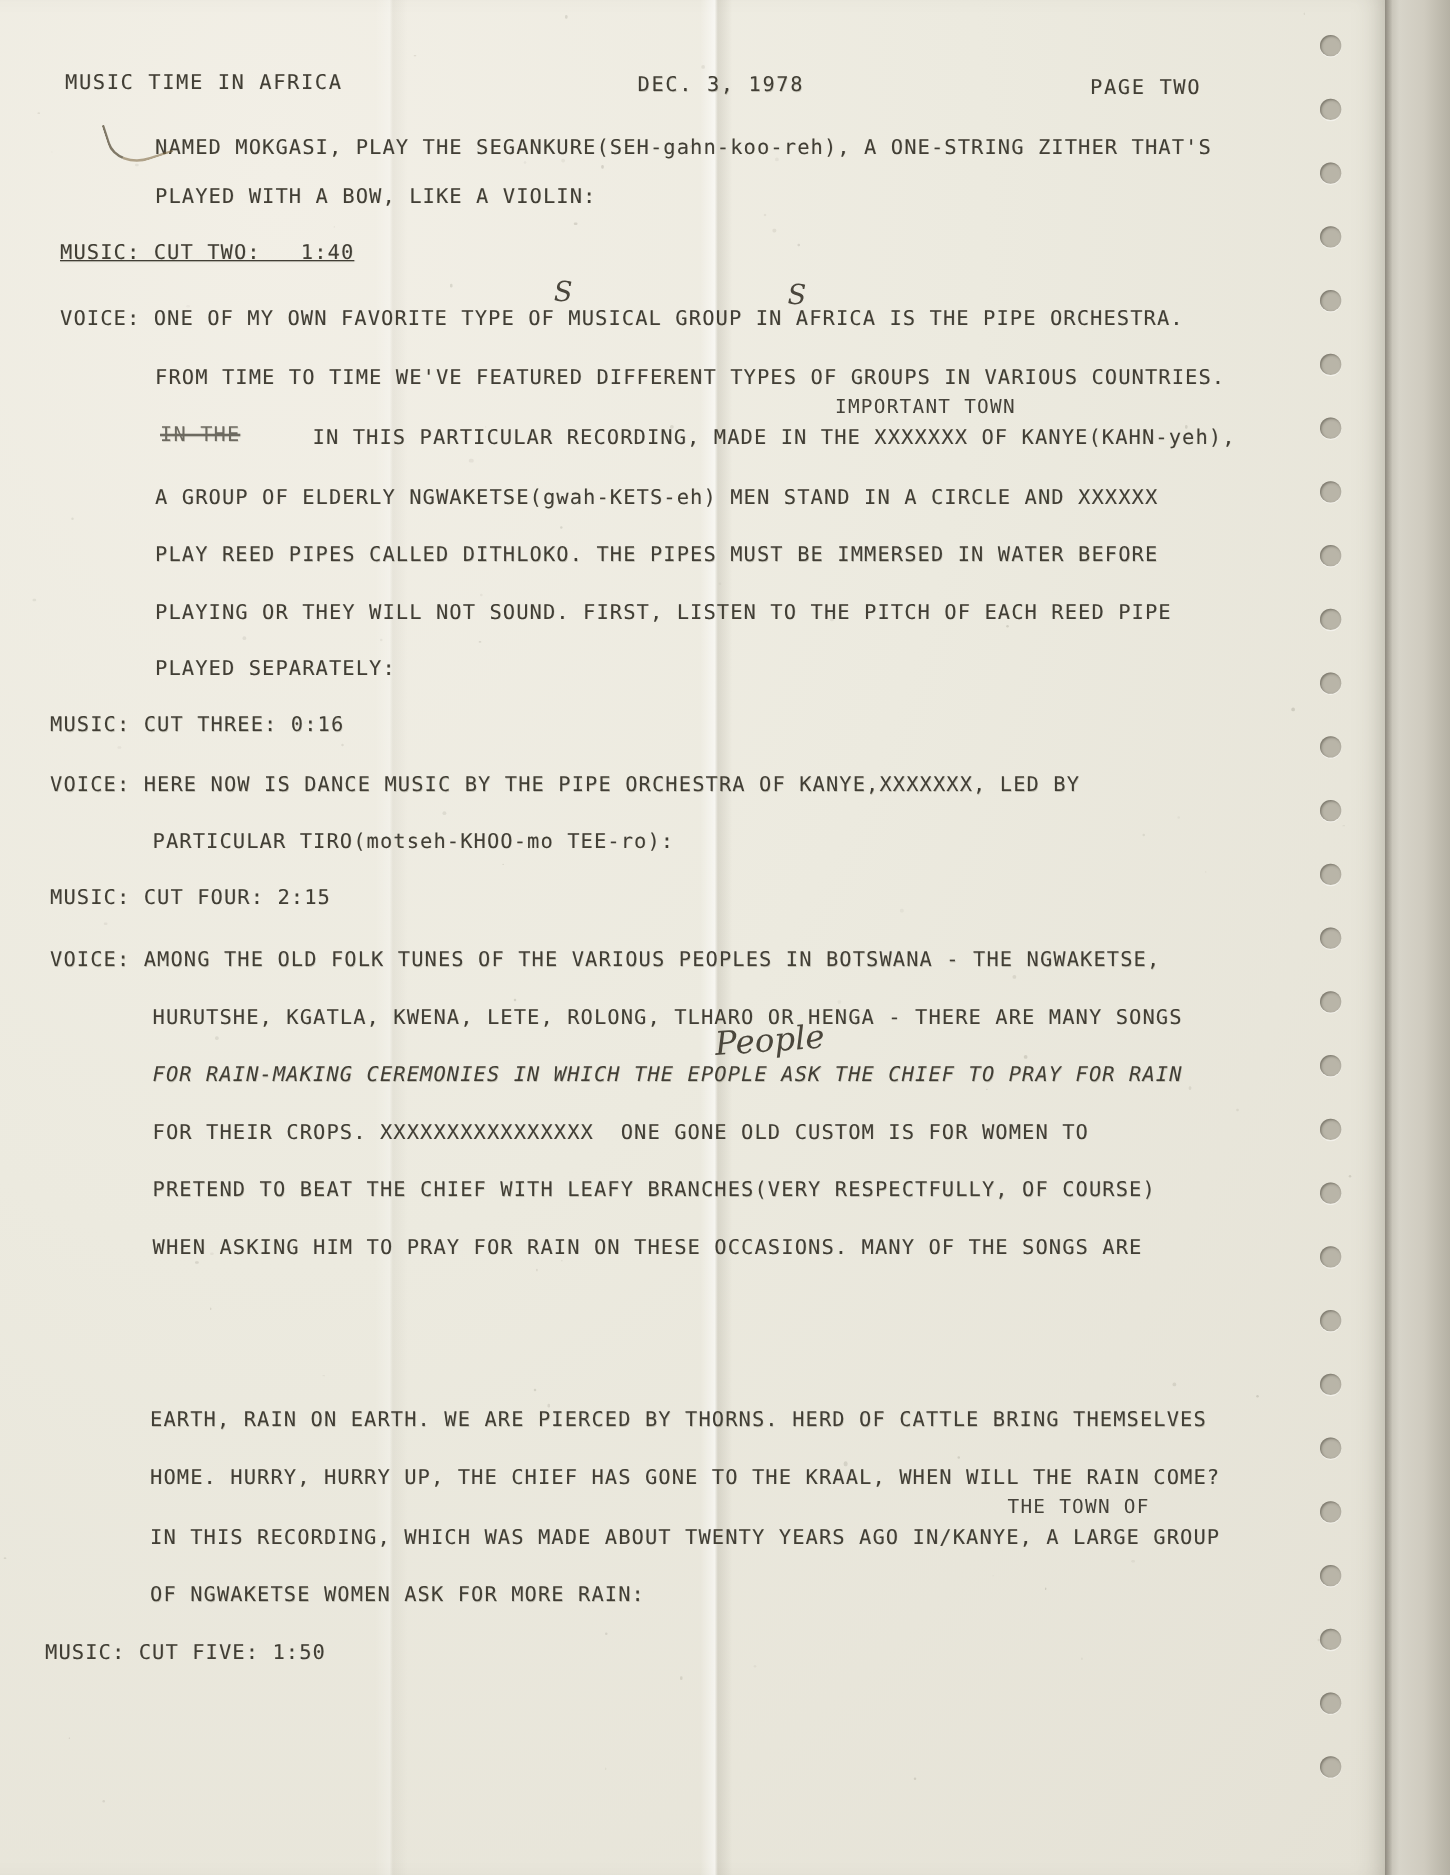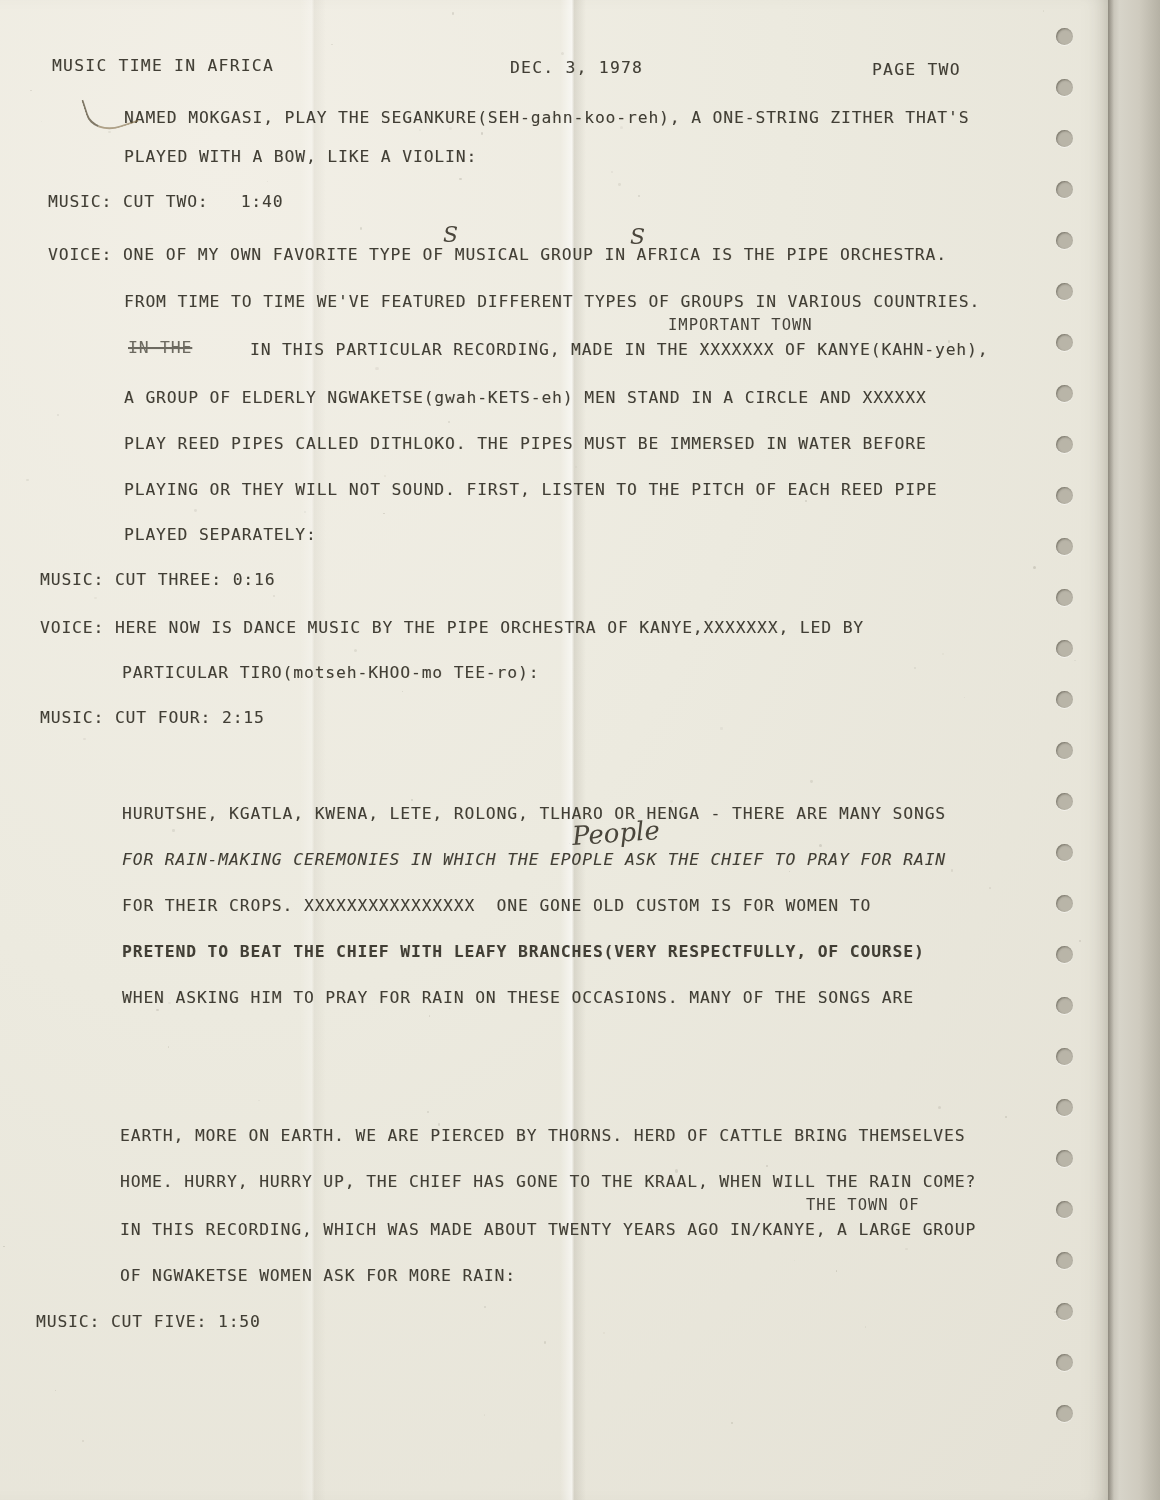--- a/index.html
+++ b/index.html
@@ -161,38 +161,39 @@
     </div>
 
   <div id="text">
 
     <div class="line hdr" style="left:52px; top:56px;">MUSIC TIME IN AFRICA</div>
     <div class="line hdr" style="left:510px; top:58px;">DEC. 3, 1978</div>
     <div class="line hdr" style="left:872px; top:60px;">PAGE TWO</div>
 
     <div class="line" style="left:124px; top:108px;">NAMED MOKGASI, PLAY THE SEGANKURE(SEH-gahn-koo-reh), A ONE-STRING ZITHER THAT'S</div>
     <div class="line" style="left:124px; top:147px;">PLAYED WITH A BOW, LIKE A VIOLIN:</div>
-    <div class="line" style="left:48px;  top:192px;">MUSIC: CUT TWO:   1:40</div>
+    <div class="line" style="left:48px;  top:192px;text-decoration:underline;">MUSIC: CUT TWO:   1:40</div>
     <div class="line" style="left:48px;  top:245px;">VOICE: ONE OF MY OWN FAVORITE TYPE OF MUSICAL GROUP IN AFRICA IS THE PIPE ORCHESTRA.</div>
     <div class="line" style="left:124px; top:292px;">FROM TIME TO TIME WE'VE FEATURED DIFFERENT TYPES OF GROUPS IN VARIOUS COUNTRIES.</div>
     <div class="line" style="left:250px; top:340px;">IN THIS PARTICULAR RECORDING, MADE IN THE XXXXXXX OF KANYE(KAHN-yeh),</div>
     <div class="line" style="left:124px; top:388px;">A GROUP OF ELDERLY NGWAKETSE(gwah-KETS-eh) MEN STAND IN A CIRCLE AND XXXXXX</div>
     <div class="line" style="left:124px; top:434px;">PLAY REED PIPES CALLED DITHLOKO. THE PIPES MUST BE IMMERSED IN WATER BEFORE</div>
     <div class="line" style="left:124px; top:480px;">PLAYING OR THEY WILL NOT SOUND. FIRST, LISTEN TO THE PITCH OF EACH REED PIPE</div>
     <div class="line" style="left:124px; top:525px;">PLAYED SEPARATELY:</div>
     <div class="line" style="left:40px;  top:570px;">MUSIC: CUT THREE: 0:16</div>
     <div class="line" style="left:40px;  top:618px;">VOICE: HERE NOW IS DANCE MUSIC BY THE PIPE ORCHESTRA OF KANYE,XXXXXXX, LED BY</div>
     <div class="line" style="left:122px; top:663px;">PARTICULAR TIRO(motseh-KHOO-mo TEE-ro):</div>
     <div class="line" style="left:40px;  top:708px;">MUSIC: CUT FOUR: 2:15</div>
+    <div class="line" style="left:40px;  top:758px;">VOICE: AMONG THE OLD FOLK TUNES OF THE VARIOUS PEOPLES IN BOTSWANA - THE NGWAKETSE,</div>
     <div class="line" style="left:122px; top:804px;">HURUTSHE, KGATLA, KWENA, LETE, ROLONG, TLHARO OR HENGA - THERE ARE MANY SONGS</div>
     <div class="line" style="left:122px; top:850px;font-style:italic;">FOR RAIN-MAKING CEREMONIES IN WHICH THE EPOPLE ASK THE CHIEF TO PRAY FOR RAIN</div>
     <div class="line" style="left:122px; top:896px;">FOR THEIR CROPS. XXXXXXXXXXXXXXXX  ONE GONE OLD CUSTOM IS FOR WOMEN TO</div>
-    <div class="line" style="left:122px; top:942px;font-weight:bold;">PRETEND TO BEAT THE CHIEF WITH LEAFY BRANCHES(VERY RESPECTFULLY, OF COURSE)</div>
+    <div class="line" style="left:122px; top:942px;">PRETEND TO BEAT THE CHIEF WITH LEAFY BRANCHES(VERY RESPECTFULLY, OF COURSE)</div>
     <div class="line" style="left:122px; top:988px;">WHEN ASKING HIM TO PRAY FOR RAIN ON THESE OCCASIONS. MANY OF THE SONGS ARE</div>
-    <div class="line" style="left:120px; top:1126px;">EARTH, MORE ON EARTH. WE ARE PIERCED BY THORNS. HERD OF CATTLE BRING THEMSELVES</div>
+    <div class="line" style="left:120px; top:1126px;">EARTH, RAIN ON EARTH. WE ARE PIERCED BY THORNS. HERD OF CATTLE BRING THEMSELVES</div>
     <div class="line" style="left:120px; top:1172px;">HOME. HURRY, HURRY UP, THE CHIEF HAS GONE TO THE KRAAL, WHEN WILL THE RAIN COME?</div>
     <div class="line" style="left:120px; top:1220px;">IN THIS RECORDING, WHICH WAS MADE ABOUT TWENTY YEARS AGO IN/KANYE, A LARGE GROUP</div>
     <div class="line" style="left:120px; top:1266px;">OF NGWAKETSE WOMEN ASK FOR MORE RAIN:</div>
     <div class="line" style="left:36px;  top:1312px;">MUSIC: CUT FIVE: 1:50</div>
 
     <div class="ins" style="left:668px; top:316px;">IMPORTANT TOWN</div>
     <div class="ins" style="left:806px; top:1196px;">THE TOWN OF</div>
 
     <div class="line strike" style="left:128px; top:338px; opacity:.75;">IN THE</div>
 

